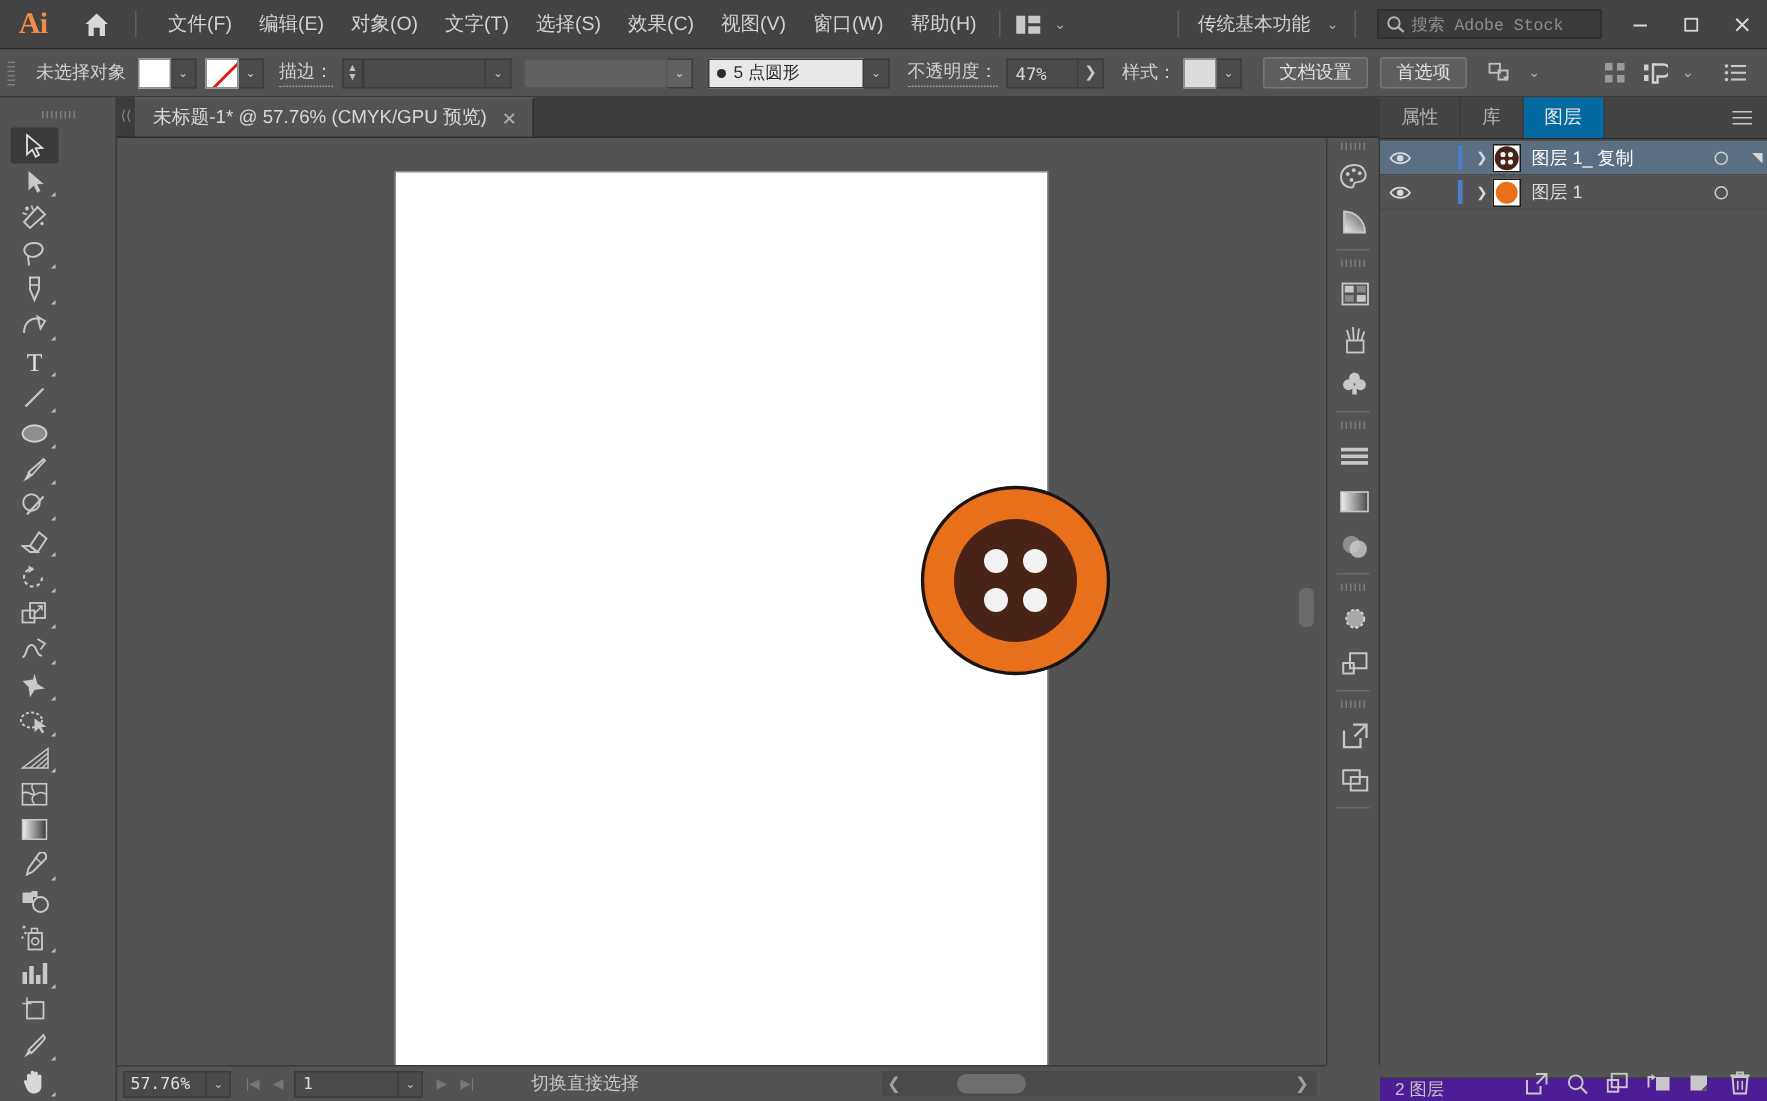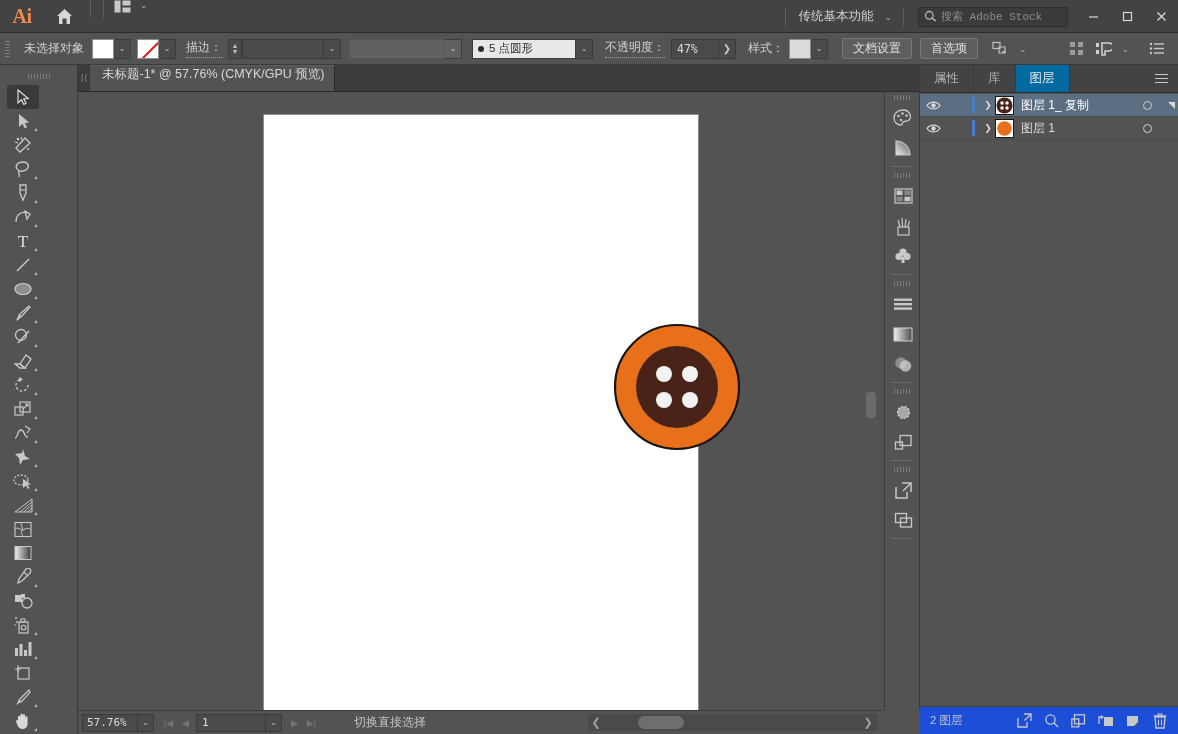--- a/index.html
+++ b/index.html
@@ -10,21 +10,21 @@
     font-size: 12px;
     color: #c8c8c8;
     overflow: hidden;
     position: relative;
   }
 
   
   #menubar {
     height: 33px; width: 100%;
     background: #434343;
-    display: flex; align-items: flex-start;
+    display: flex; align-items: center;
     border-bottom: 1px solid #2b2b2b;
   }
   .ai-logo {
     width: 44px; height: 33px;
     display: flex; align-items: center; justify-content: center;
     color: #f08b4a; font-size: 20px; font-weight: bold;
     font-family: "Liberation Serif", serif;
     letter-spacing: -0.5px;
   }
   .home-btn {
@@ -127,21 +127,20 @@
     border-bottom: 1px solid #2b2b2b;
   }
   .tabbar-grip { width: 12px; height: 27px; display: flex; align-items: center; justify-content: center;
                  color: #8c8c8c; font-size: 9px; }
   .doc-tab {
     height: 26px; background: #535353;
     display: flex; align-items: center; gap: 10px;
     padding: 0 10px 0 12px;
     border-right: 1px solid #2b2b2b;
     border-top: 1px solid #5e5e5e;
-    flex-direction: column;
   }
   .doc-tab .title { font-size: 12.5px; color: #d8d8d8; white-space: nowrap; }
   .doc-tab .x { font-size: 12px; color: #b0b0b0; }
   .tabbar-right { margin-left: auto; display: flex; align-items: center;
                   height: 27px; padding-right: 4px; color: #8c8c8c; font-size: 9px; }
 
   
   #toolbar {
     position: absolute; left: 0; top: 65px;
     width: 78px; height: 669px;
@@ -277,41 +276,52 @@
   .lr-name { font-size: 12px; color: #dcdcdc; flex: 1; white-space: nowrap; }
   .layer-row.selected .lr-name { color: #ffffff; }
   .lr-target { width: 30px; display: flex; align-items: center; justify-content: center; }
   .lr-target .ring { width: 9px; height: 9px; border: 1.5px solid #d0d0d0; border-radius: 50%; }
   .lr-sel-sq { width: 16px; display: flex; align-items: center; justify-content: flex-end;
                padding-right: 3px; }
   .lr-sel-sq .sq { width: 0; height: 0; border-top: 7px solid #d8d8d8;
                    border-left: 7px solid transparent; }
 
   .panel-footer {
-    position: absolute; left: 0; bottom: 0; width: 258px; height: 28px;
-    background: #1d4ed8; border-top: 1px solid #434343;
-    display: flex; align-items: center; padding: 0 6px;
+    position: absolute; left: 0; bottom: 0; width: 258px; height: 16px;
+    background: #4c1d95; border-top: 1px solid #434343;
+    display: flex; align-items: flex-end; padding: 0 6px;
   }
   .pf-count { font-size: 11.5px; color: #c4c4c4; margin-left: 4px; white-space: nowrap; }
   .pf-icons { margin-left: auto; display: flex; align-items: center; gap: 2px; }
   .pf-ico { width: 25px; height: 24px; display: flex; align-items: center; justify-content: center; }
 
   svg { display: block; }
 </style>
 </head>
 <body>
 
 <div id="menubar">
   <div class="ai-logo">Ai</div>
   <div class="home-btn">
     <svg width="19" height="19" viewBox="0 0 19 19">
         <path d="M9.5 2 L17 9 L15 9 L15 17 L11.5 17 L11.5 11.5 L7.5 11.5 L7.5 17 L4 17 L4 9 L2 9 Z" fill="#d8d8d8"></path>
       </svg>
   </div>
   <div class="vsep"></div>
+  <div class="menu-items">
+    <div class="menu-item">文件(F)</div>
+    <div class="menu-item">编辑(E)</div>
+    <div class="menu-item">对象(O)</div>
+    <div class="menu-item">文字(T)</div>
+    <div class="menu-item">选择(S)</div>
+    <div class="menu-item">效果(C)</div>
+    <div class="menu-item">视图(V)</div>
+    <div class="menu-item">窗口(W)</div>
+    <div class="menu-item">帮助(H)</div>
+  </div>
   <div class="vsep"></div>
   <div class="panel-layout-ico">
     <svg width="17" height="13" viewBox="0 0 17 13">
       <rect x="0.5" y="0.5" width="6" height="12" fill="#c8c8c8"></rect>
       <rect x="8.5" y="0.5" width="8" height="5" fill="#c8c8c8"></rect>
       <rect x="8.5" y="7.5" width="8" height="5" fill="#c8c8c8"></rect>
     </svg>
   </div>
   <div class="chev">⌄</div>
 

